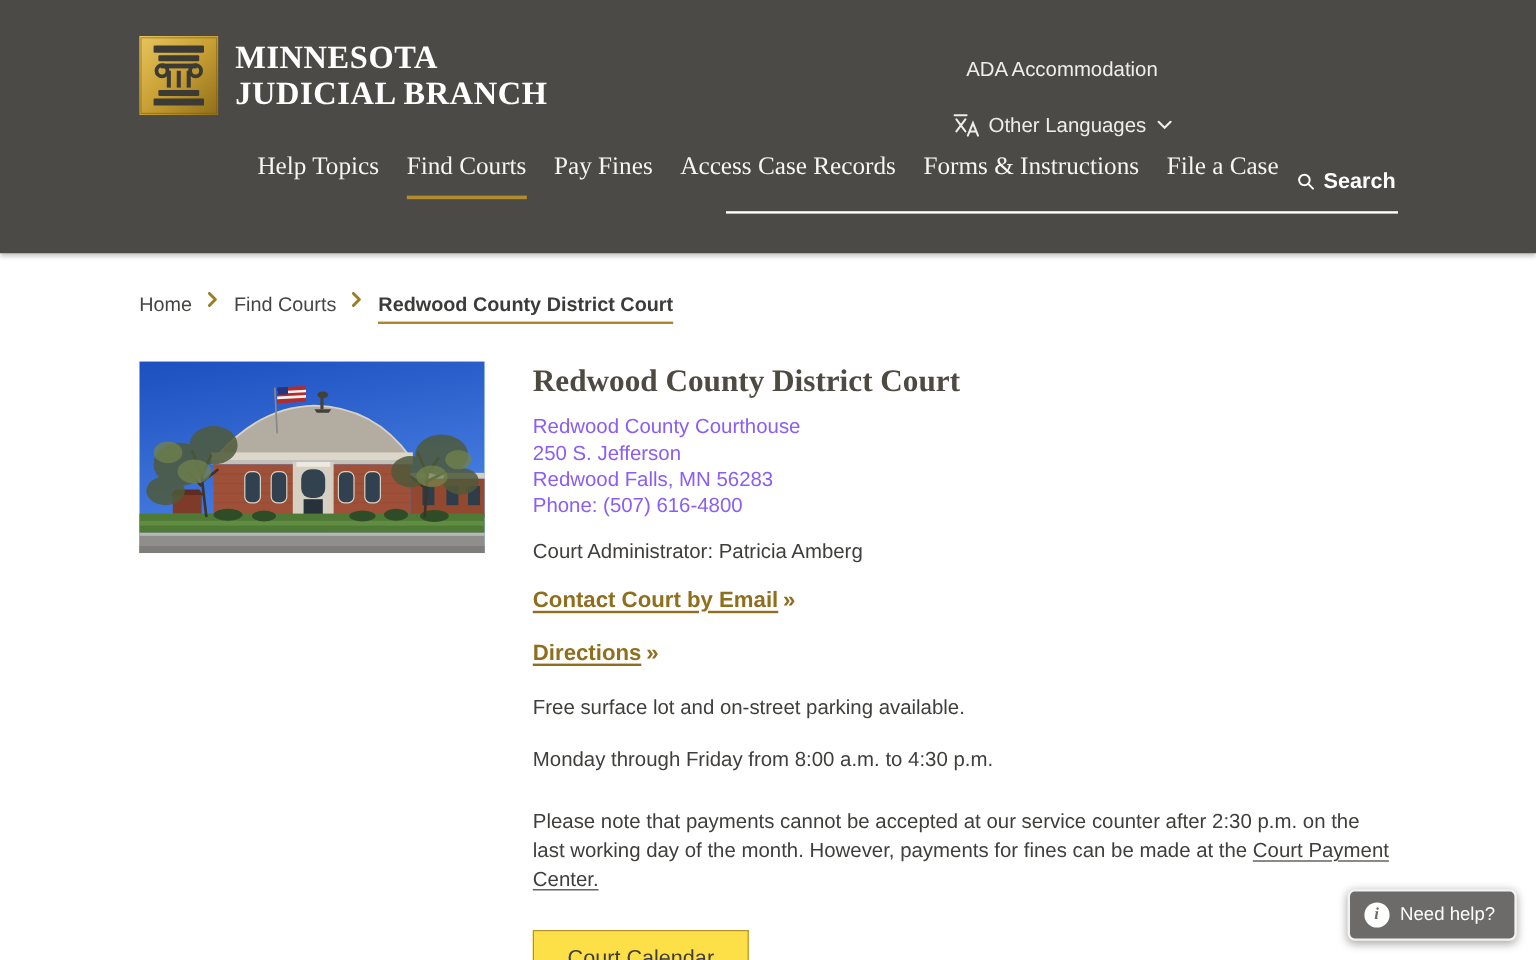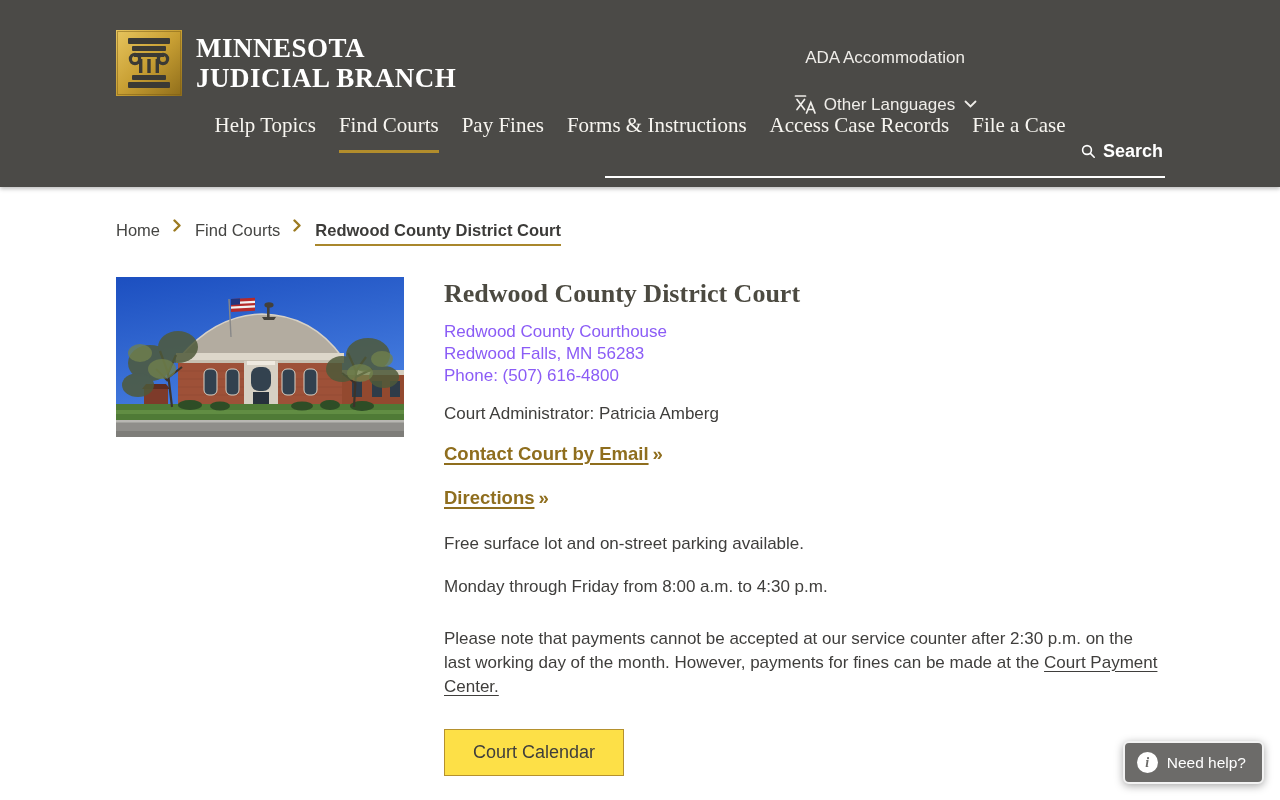--- a/index.html
+++ b/index.html
@@ -2,21 +2,21 @@
 <html><head>
 <meta charset="utf-8">
 <style>
   * { margin: 0; padding: 0; box-sizing: border-box; }
   html, body { width: 1280px; height: 800px; overflow: hidden; background: #ffffff; }
   body { font-family: "Liberation Sans", "DejaVu Sans", sans-serif; color: #3f3e3c; }
 
   
   .site-header {
     position: relative;
-    height: 187px;
+    height: 211px;
     background: #4b4a47;
     box-shadow: 0 2px 4px rgba(0,0,0,0.25);
   }
   .brand {
     position: absolute;
     left: 116px; top: 30px;
     display: flex; align-items: center; gap: 14px;
     cursor: pointer;
   }
   .logo-mark { width: 66px; height: 66px; display: block; }
@@ -38,21 +38,21 @@
     flex-direction: column;
   }
   .utility-nav a {
     color: #efede9; font-size: 17px; text-decoration: none;
     display: inline-flex; align-items: center; gap: 7px;
     cursor: pointer;
   }
   .utility-search { margin-left: auto; font-weight: 700; color: #ffffff !important; font-size: 18px !important; }
   .main-nav {
     position: absolute;
-    top: 113px; left: 0; right: 0;
+    top: 126px; left: 0; right: 0;
     display: flex; justify-content: center; gap: 23px;
     font-family: "Liberation Serif", "DejaVu Serif", serif;
     font-size: 21px;
   }
   .main-nav a {
     color: #f7f5f0; text-decoration: none; cursor: pointer;
     padding-bottom: 12px;
   }
   .main-nav a.active { border-bottom: 3px solid #b28d2c; }
 
@@ -198,22 +198,22 @@
         </span>
         <span>Search</span>
       </a>
     </nav>
   </div>
 
   <nav class="main-nav">
     <a>Help Topics</a>
     <a class="active">Find Courts</a>
     <a>Pay Fines</a>
+    <a>Access Case Records</a>
     <a>Forms &amp; Instructions</a>
-    <a>Access Case Records</a>
     <a>File a Case</a>
   </nav>
 </header>
 
 <main>
   <nav class="breadcrumb">
     <a>Home</a>
     <span class="crumb-sep">
       <svg width="9" height="13" viewBox="0 0 9 13" fill="none" stroke="#9c7b22" stroke-width="2.4" stroke-linecap="round" stroke-linejoin="round">
         <polyline points="1.5,1.5 6.5,6.5 1.5,11.5"></polyline>
@@ -333,20 +333,21 @@
         <rect x="0" y="143" width="288" height="2.5" fill="#b8b7b2"></rect>
         <rect x="0" y="154" width="288" height="6" fill="#7e7d79"></rect>
       </svg>
     </div>
 
     <div class="court-info">
       <h1 class="page-title">Redwood County District Court</h1>
 
       <div class="address">
         <div>Redwood County Courthouse</div>
+        <div>250 S. Jefferson</div>
         <div>Redwood Falls, MN 56283</div>
         <div>Phone: (507) 616-4800</div>
       </div>
 
       <div class="administrator">Court Administrator: Patricia Amberg</div>
 
       <div class="gold-link-row">
         <a class="gold-link">Contact Court by Email</a><a class="gold-arrow">»</a>
       </div>
 

